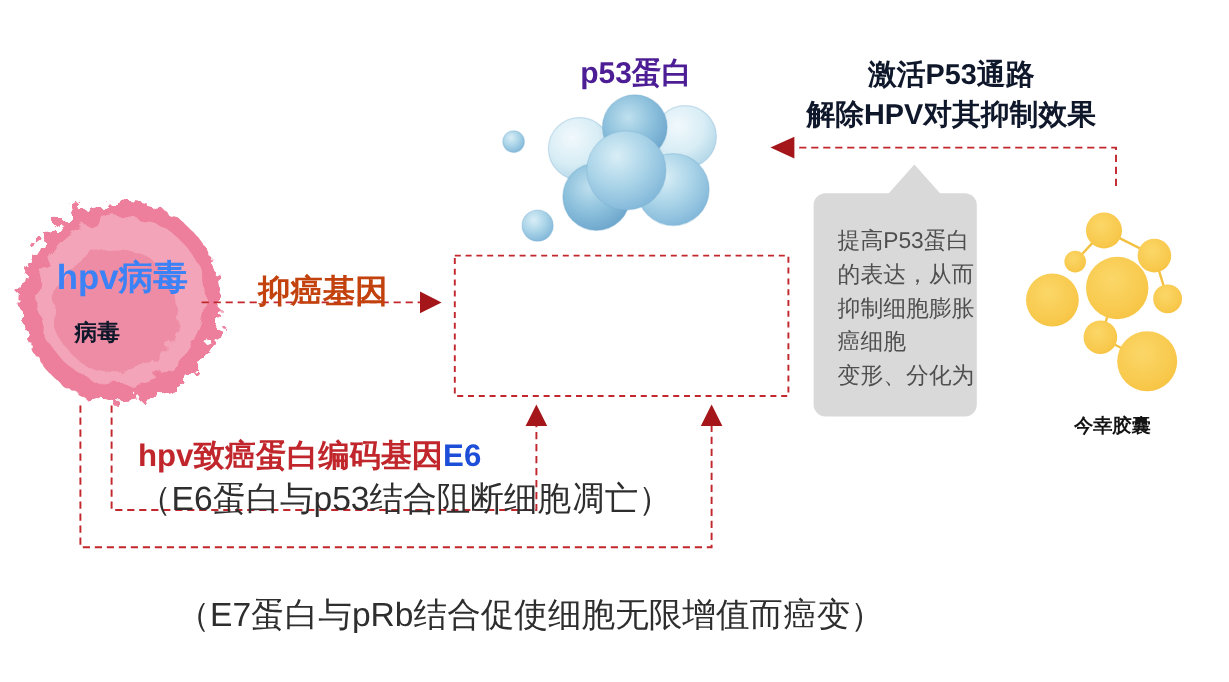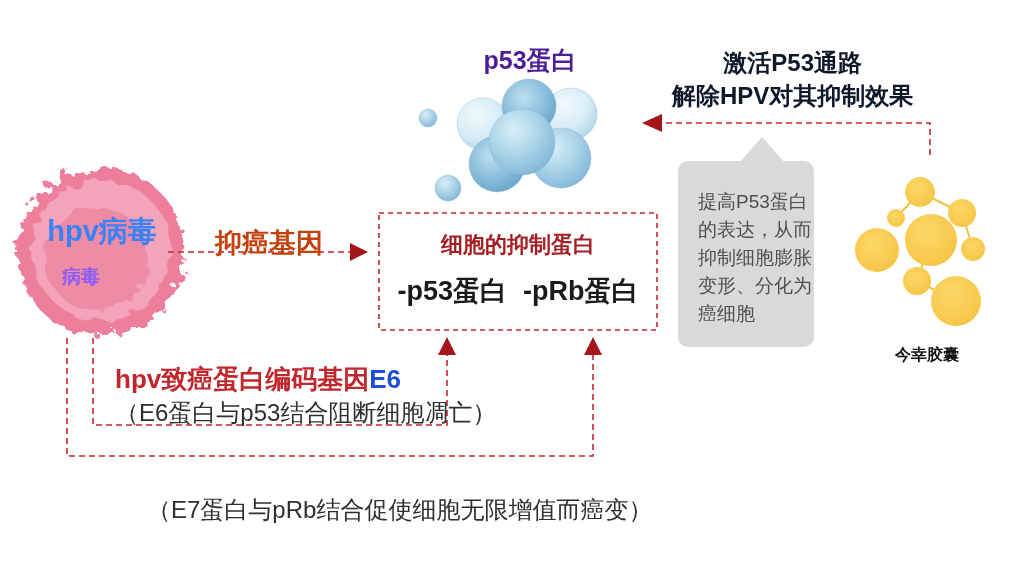--- a/index.html
+++ b/index.html
@@ -10,21 +10,21 @@
   .abs{position:absolute;}
   svg.canvas{position:absolute;left:0;top:0;width:1024px;height:568px;}
 
   .p53-label{left:440px;top:44px;width:180px;text-align:center;
     font-size:25px;font-weight:bold;color:#4c1d95;}
 
   .activation{left:672px;top:46px;color:#0f172a;font-size:24px;font-weight:bold;line-height:33px;white-space:nowrap;text-align:center;}
 
   .virus-title{left:28px;top:212px;width:148px;text-align:center;color:#3b82f6;
     font-size:29px;font-weight:bold;}
-  .virus-sub{left:46px;top:264px;width:70px;text-align:center;color:#8b5cf6;
+  .virus-sub{left:46px;top:264px;width:70px;text-align:center;color:#0f172a;
     font-size:19px;font-weight:bold;}
 
   .suppressor-gene{left:195px;top:212px;width:148px;text-align:center;
     color:#c2410c;font-size:27px;font-weight:bold;margin-top:13px;}
 
   .center-box{left:379px;top:213px;width:278px;height:117px;box-sizing:border-box;
     display:flex;flex-direction:column;align-items:center;padding-top:17px;}
   .center-box .cb-title{color:#a51e22;font-size:22px;font-weight:bold;}
   .center-box .cb-items{display:flex;gap:16px;margin-top:13px;
     color:#1a1a1a;font-size:27px;font-weight:bold;}
@@ -35,21 +35,21 @@
   .callout .line{display:block;white-space:nowrap;}
   .callout-tail{position:absolute;left:61px;top:-24px;width:0;height:0;
     border-left:23px solid transparent;border-right:23px solid transparent;
     border-bottom:26px solid #d9d9d9;}
 
   .capsule-label{left:867px;top:345px;width:120px;text-align:center;
     color:#141414;font-size:16px;font-weight:bold;}
 
   .gene-title{font-size:26px;font-weight:bold;color:#c0262b;white-space:nowrap;}
   .gene-title .code{color:#1d4ed8;margin-left:0;}
-  .gene-sub{font-size:24px;color:#2e2e2e;white-space:nowrap;}
+  .gene-sub{font-size:28px;color:#2e2e2e;white-space:nowrap;}
   .e6-title{left:115px;top:362px;}
   .e6-sub{left:115px;top:397px;}
   .e7-title{left:162px;top:459px;}
   .e7-sub{left:147px;top:494px;}
 </style>
 </head>
 <body>
 
 <div class="stage">
 
@@ -143,35 +143,28 @@
   <div class="abs activation">
     <div>激活P53通路</div>
     <div>解除HPV对其抑制效果</div>
   </div>
 
   <div class="abs virus-title">hpv病毒</div>
   <div class="abs virus-sub">病毒</div>
 
   <div class="abs suppressor-gene">抑癌基因</div>
 
-  <div class="abs center-box">
-    <div class="cb-title">细胞的抑制蛋白</div>
-    <div class="cb-items">
-      <span>-p53蛋白</span>
-      <span>-pRb蛋白</span>
-    </div>
-  </div>
 
   <div class="abs callout">
     <div class="callout-tail"></div>
     <span class="line">提高P53蛋白</span>
     <span class="line">的表达，从而</span>
     <span class="line">抑制细胞膨胀</span>
+    <span class="line">癌细胞</span>
     <span class="line">变形、分化为</span>
-    <span class="line">癌细胞</span>
   </div>
 
   <div class="abs capsule-label">今幸胶囊</div>
 
   <div class="abs gene-title e6-title">
     <span>hpv致癌蛋白编码基因</span><span class="code">E6</span>
   </div>
   <div class="abs gene-sub e6-sub">（E6蛋白与p53结合阻断细胞凋亡）</div>
 
   <div class="abs gene-sub e7-sub">（E7蛋白与pRb结合促使细胞无限增值而癌变）</div>

